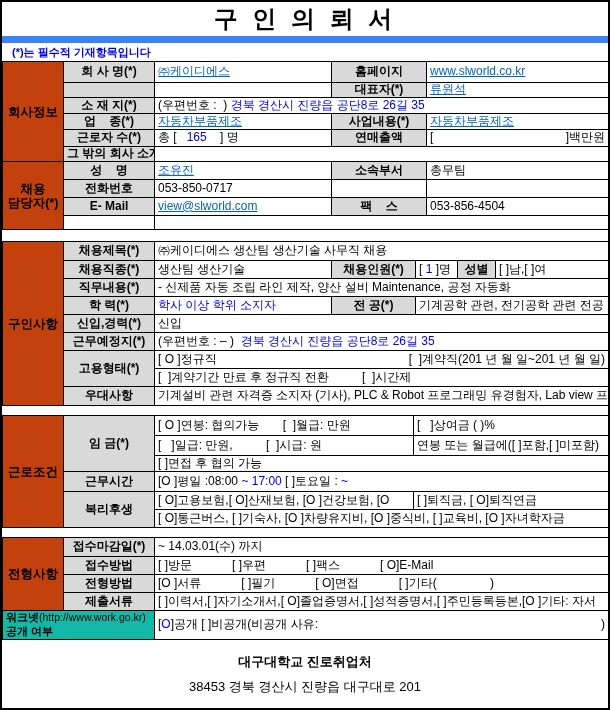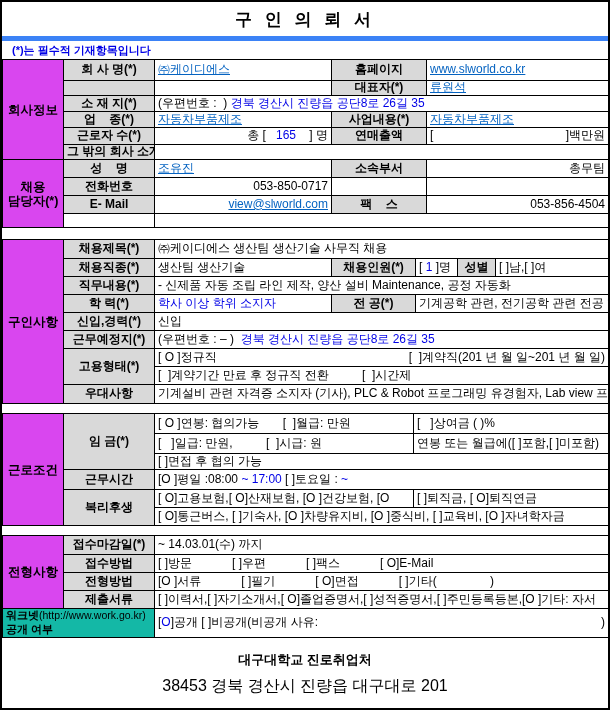--- a/index.html
+++ b/index.html
@@ -2,39 +2,39 @@
 <html><head>
 <meta charset="utf-8">
 <style>
   html,body{margin:0;padding:0;background:#fff;}
   #page{
     width:610px;height:710px;box-sizing:border-box;
     border:2px solid #000;background:#fff;position:relative;
     font-family:"Liberation Sans","DejaVu Sans",sans-serif;color:#000;
     overflow:hidden;
   }
-  .title-row{height:34px;border-bottom:5px solid #3b82f6;display:flex;align-items:center;justify-content:center;
-    font-size:17px;font-weight:bold;letter-spacing:4px;}
+  .title-row{height:34px;border-bottom:7px solid #3b82f6;display:flex;align-items:center;justify-content:center;
+    font-size:24px;font-weight:bold;letter-spacing:4px;}
   .note-row{height:18px;display:flex;align-items:center;padding-left:10px;
     font-size:11px;font-weight:bold;color:#0000E6;}
   table{border-collapse:collapse;table-layout:fixed;width:606px;}
   td{border:1px solid #000;padding:0 3px;font-size:12px;line-height:1.12;
      vertical-align:middle;white-space:pre;overflow:hidden;}
-  td.sec{background:#d946ef;font-weight:bold;text-align:center;font-size:12.5px;white-space:normal;}
+  td.sec{background:#c2410c;font-weight:bold;text-align:center;font-size:12.5px;white-space:normal;}
   td.lab{background:#D9D9D9;font-weight:bold;text-align:center;}
-  td.c{text-align:right;}
+  td.c{text-align:left;}
   .blue{color:#0000E6;}
   .lk{color:#0563C1;text-decoration:underline;}
   .flexcell{display:flex;justify-content:space-between;align-items:center;}
   .gap{background:#fff;}
   .worknet-lab{background:#14b8a6;font-weight:bold;text-align:left;font-size:11px;line-height:1.25;white-space:normal;}
   .worknet-url{font-weight:normal;font-size:10.5px;}
   .footer{text-align:center;}
   .footer .org{font-size:13px;font-weight:bold;margin-top:13px;}
-  .footer .addr{font-size:16px;margin-top:7px;}
+  .footer .addr{font-size:13px;margin-top:7px;}
   .footer .tel{font-size:12.5px;margin-top:6px;}
 </style>
 </head>
 <body>
 
 <div id="page">
 
   <div class="title-row">구 인 의 뢰 서</div>
   <div class="note-row">(*)는 필수적 기재항목입니다</div>
 

